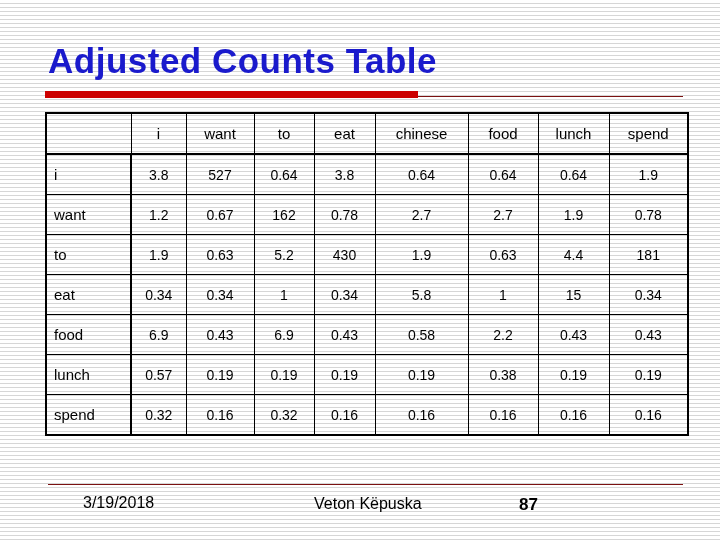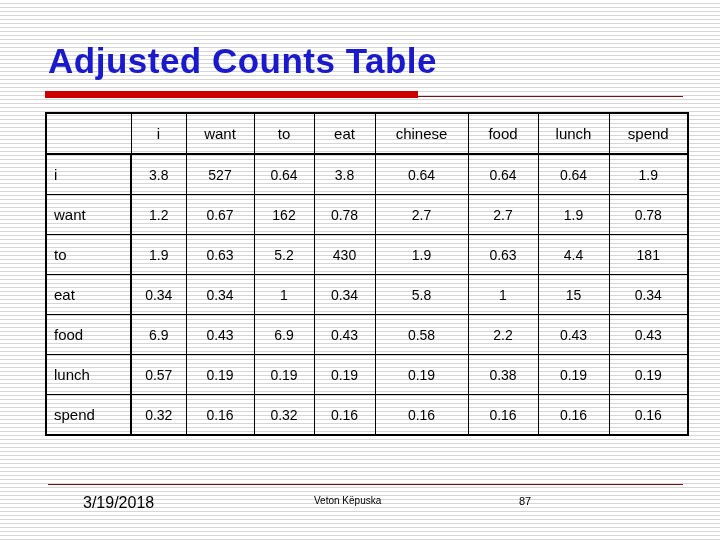--- a/index.html
+++ b/index.html
@@ -145,29 +145,30 @@
     left: 55px;
     top: 494px;
     font-size: 16px;
     color: #000000;
     margin-left: 28px;
   }
   #footer-author {
     position: absolute;
     left: 314px;
     top: 495px;
-    font-size: 10px;
+    font-size: 16px;
     color: #000000;
   }
   #footer-page {
     position: absolute;
     left: 519px;
     top: 495px;
-    font-size: 11px;
-    color: #000000;
+    font-size: 17px;
+    color: #000000;
+    font-weight: bold;
   }
 </style>
 </head>
 <body>
 
 <div id="slide-bg"></div>
 
 <div id="slide">
 
   <div id="title">Adjusted Counts Table</div>

